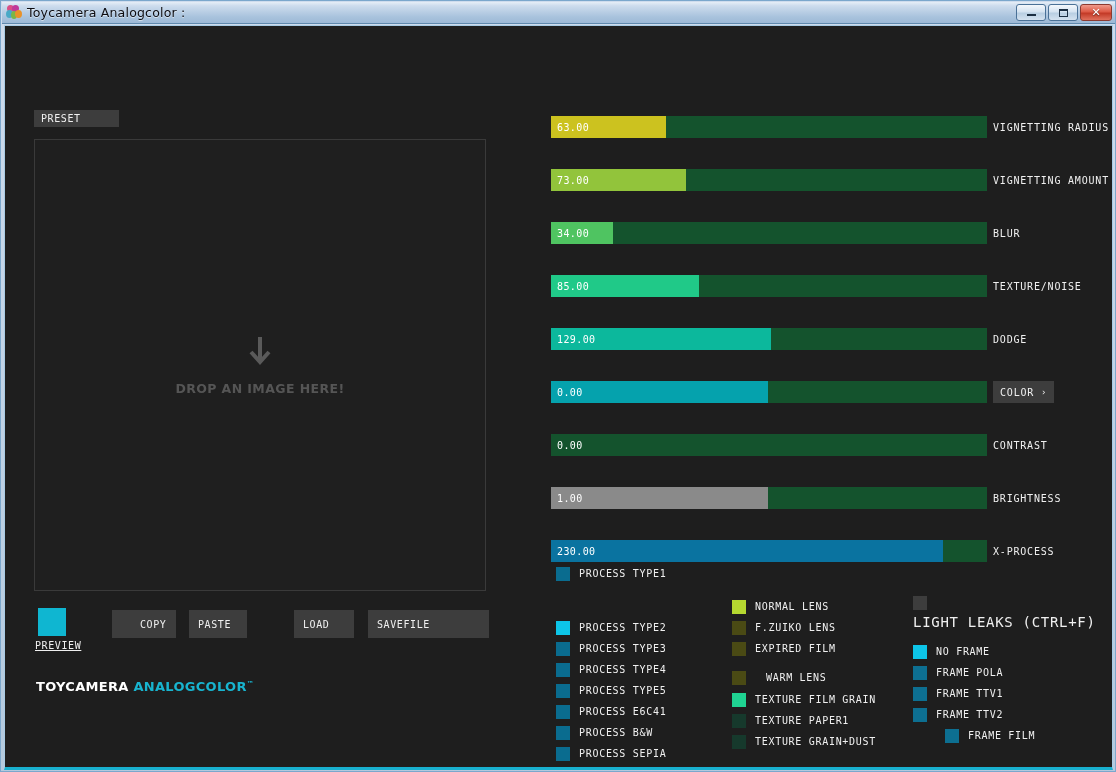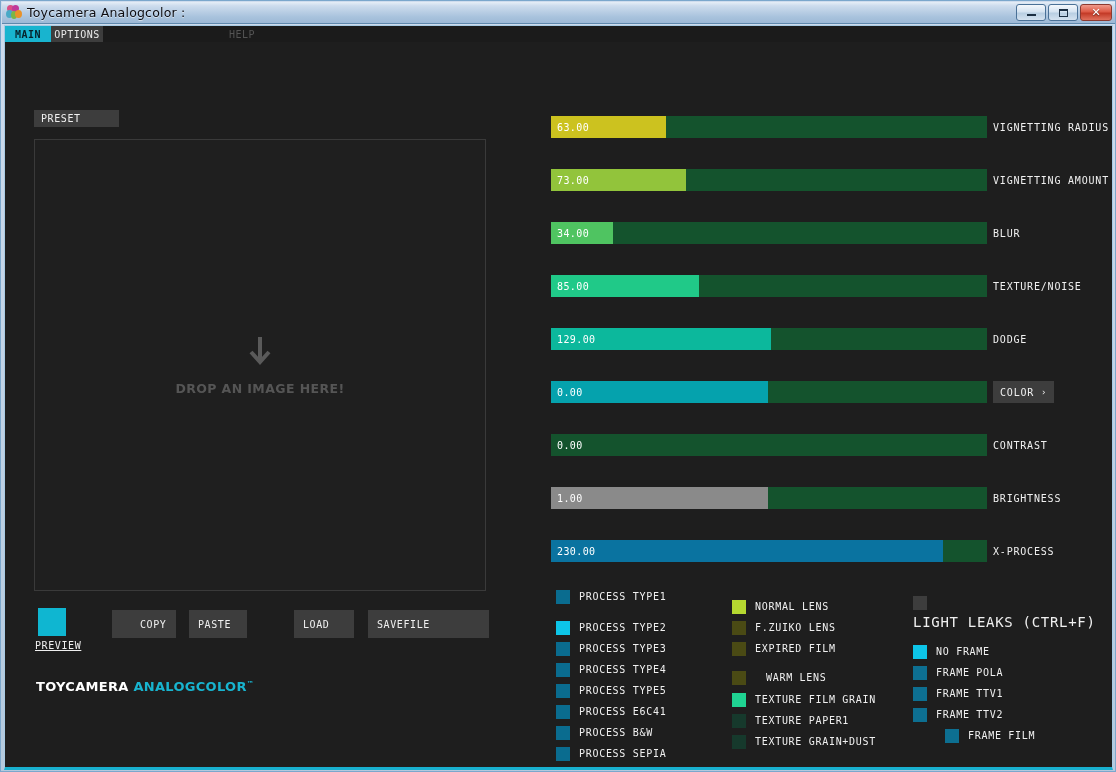--- a/index.html
+++ b/index.html
@@ -229,25 +229,20 @@
         <span class="glyph-max"></span>
       </div>
       <div class="win-btn close">
         <span class="glyph-close">✕</span>
       </div>
     </div>
   </div>
 
   <div id="client">
 
-    <div id="menubar">
-      <div class="menu-item main">MAIN</div>
-      <div class="menu-item options">OPTIONS</div>
-      <div class="menu-item help">HELP</div>
-    </div>
 
     <div id="preset-btn">
       <span class="px">PRESET</span>
     </div>
 
     <div id="dropzone">
       <svg id="drop-arrow" viewBox="0 0 34 34">
         <path d="M17 2 L17 24 M8 17 L17 27 L26 17" fill="none" stroke="#5a5a5a" stroke-width="4" stroke-linecap="butt" stroke-linejoin="miter"></path>
       </svg>
       <div id="drop-text">DROP AN IMAGE HERE!</div>
@@ -352,21 +347,21 @@
             <div class="fill" style="width: 392.4px; background: rgb(10, 115, 160);"></div>
             <div class="val">230.00</div>
           </div>
           <div class="slabel">
             <span>X-PROCESS</span>
           </div>
         </div>
       </div>
 
     <div id="process-col">
-        <div class="chk-row" style="left: 551px; top: 560px;">
+        <div class="chk-row" style="left: 551px; top: 537px;">
           <span class="chk" style="background: rgb(10, 108, 143);"></span>
           <span class="chk-label">PROCESS TYPE1</span>
         </div>
         <div class="chk-row" style="left: 551px; top: 591px;">
           <span class="chk" style="background: rgb(13, 197, 232);"></span>
           <span class="chk-label">PROCESS TYPE2</span>
         </div>
         <div class="chk-row" style="left: 551px; top: 612px;">
           <span class="chk" style="background: rgb(10, 108, 143);"></span>
           <span class="chk-label">PROCESS TYPE3</span>

